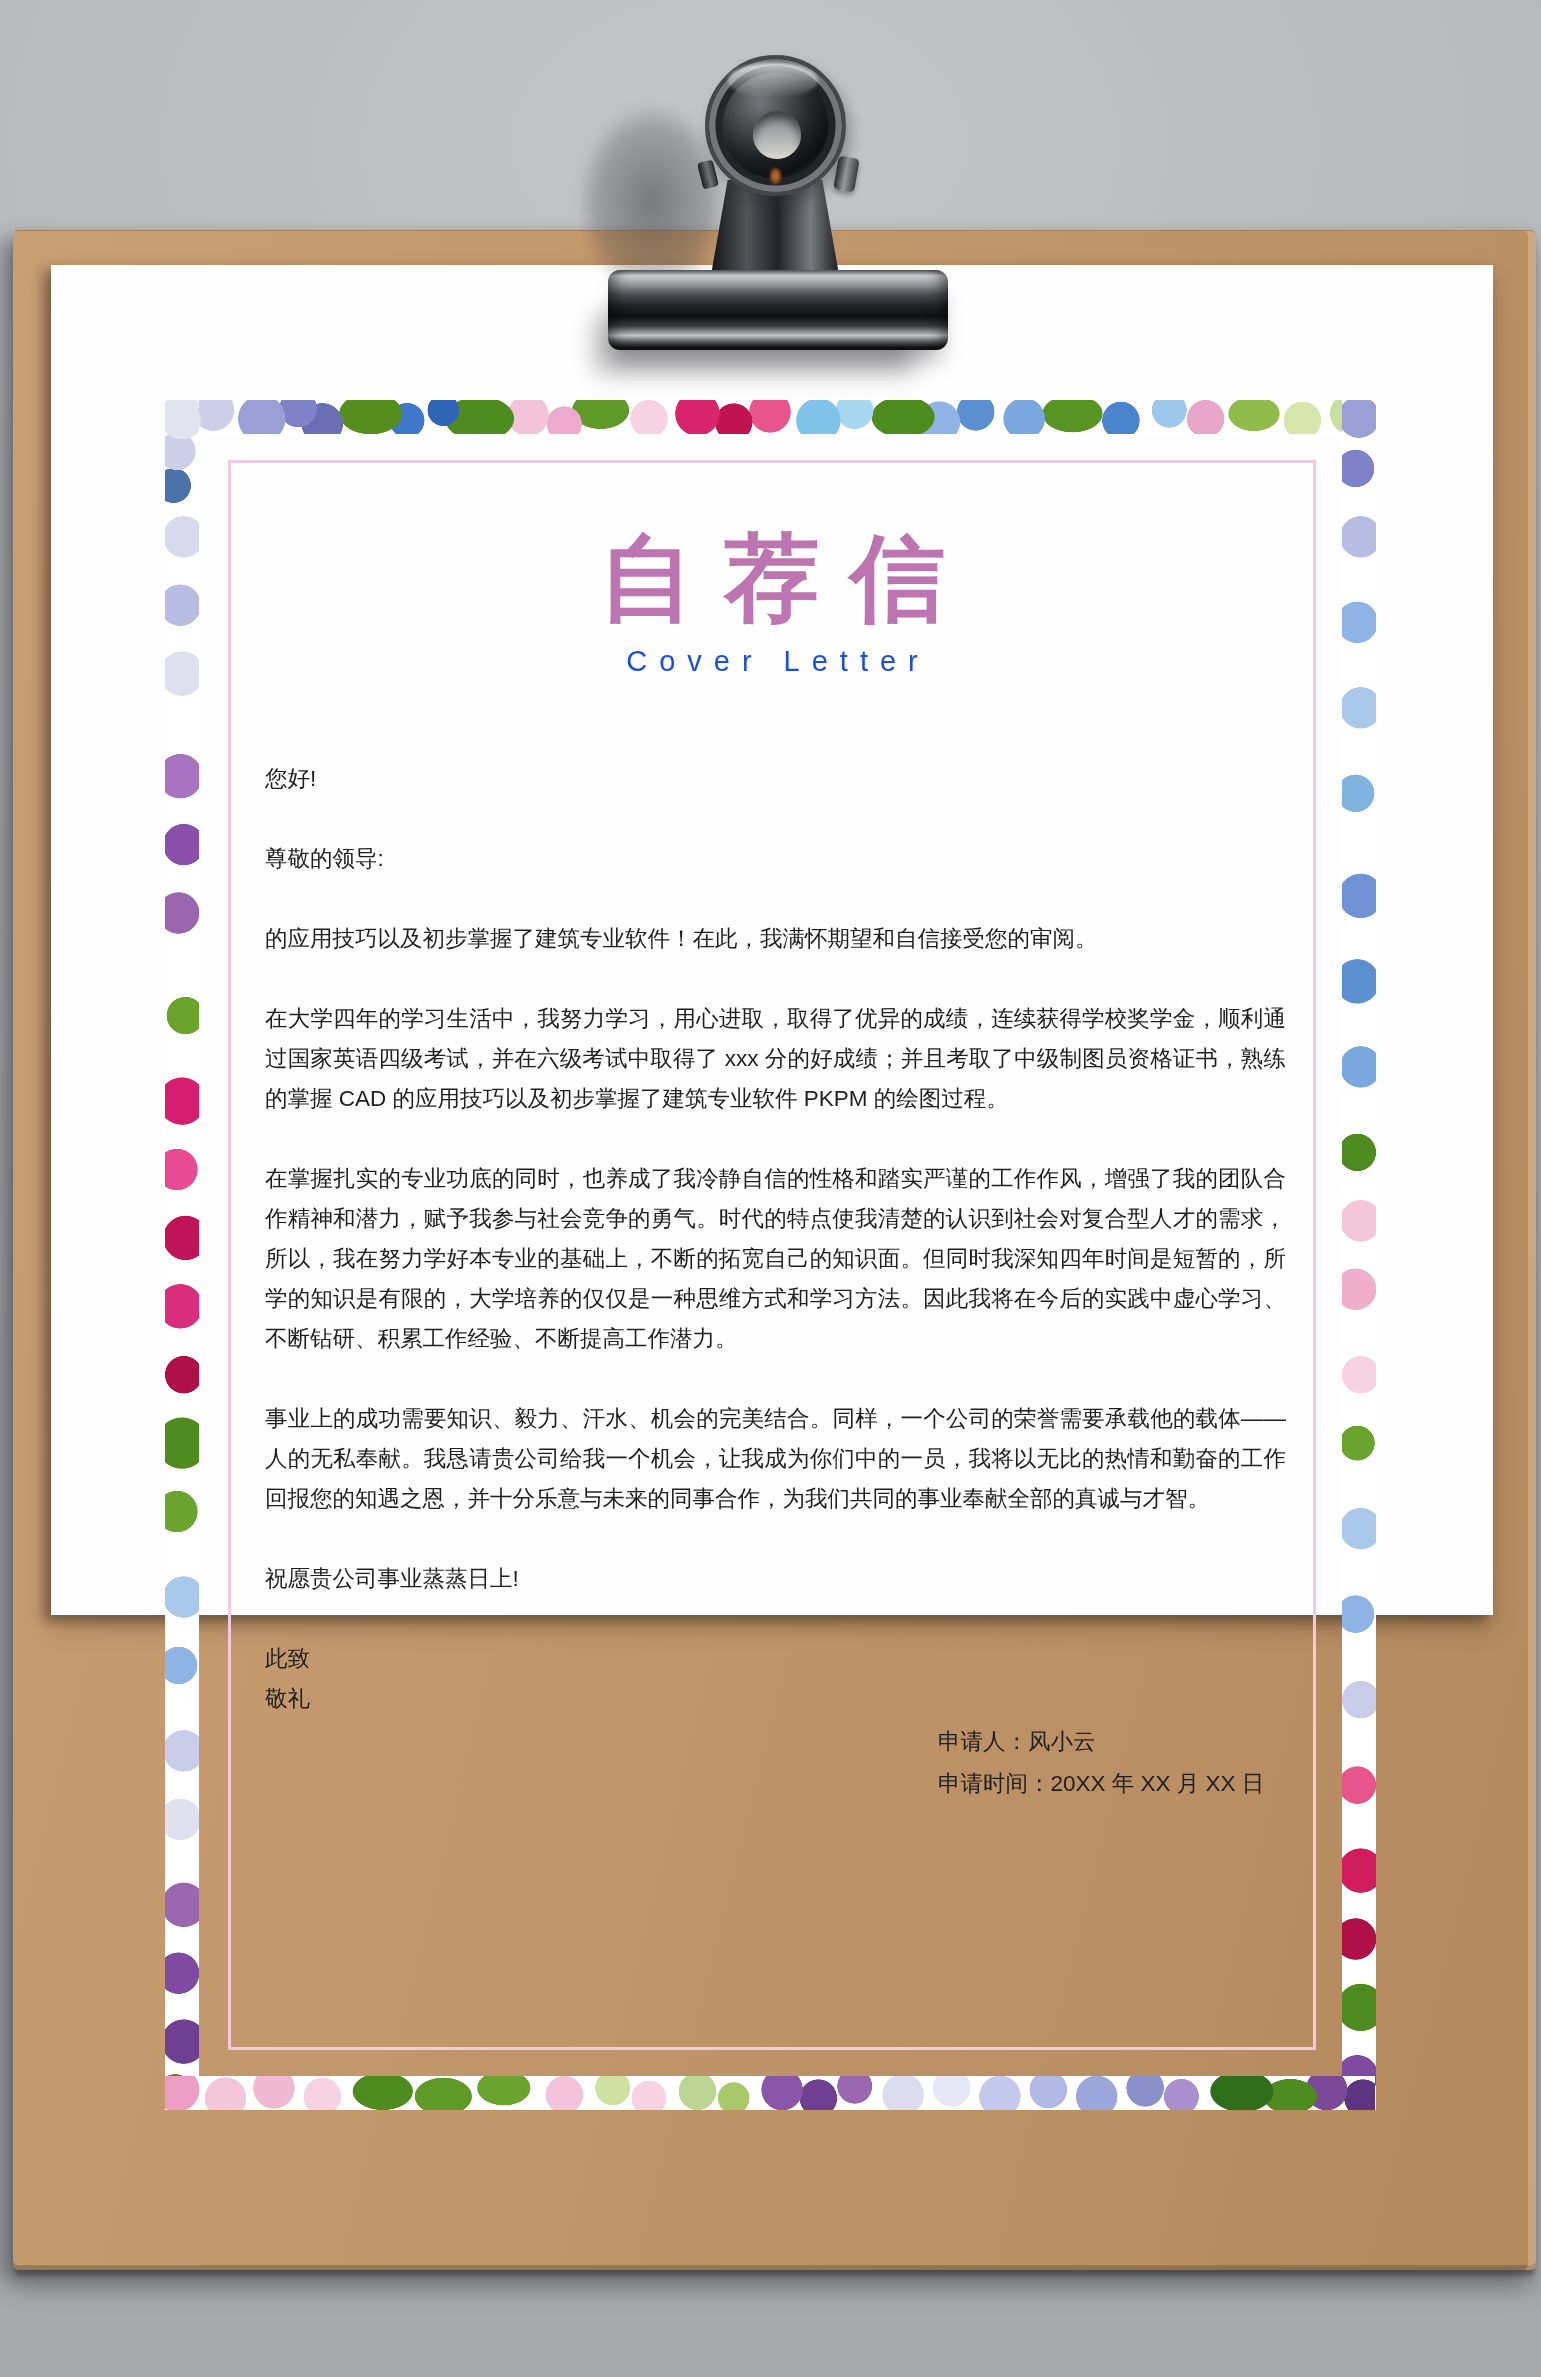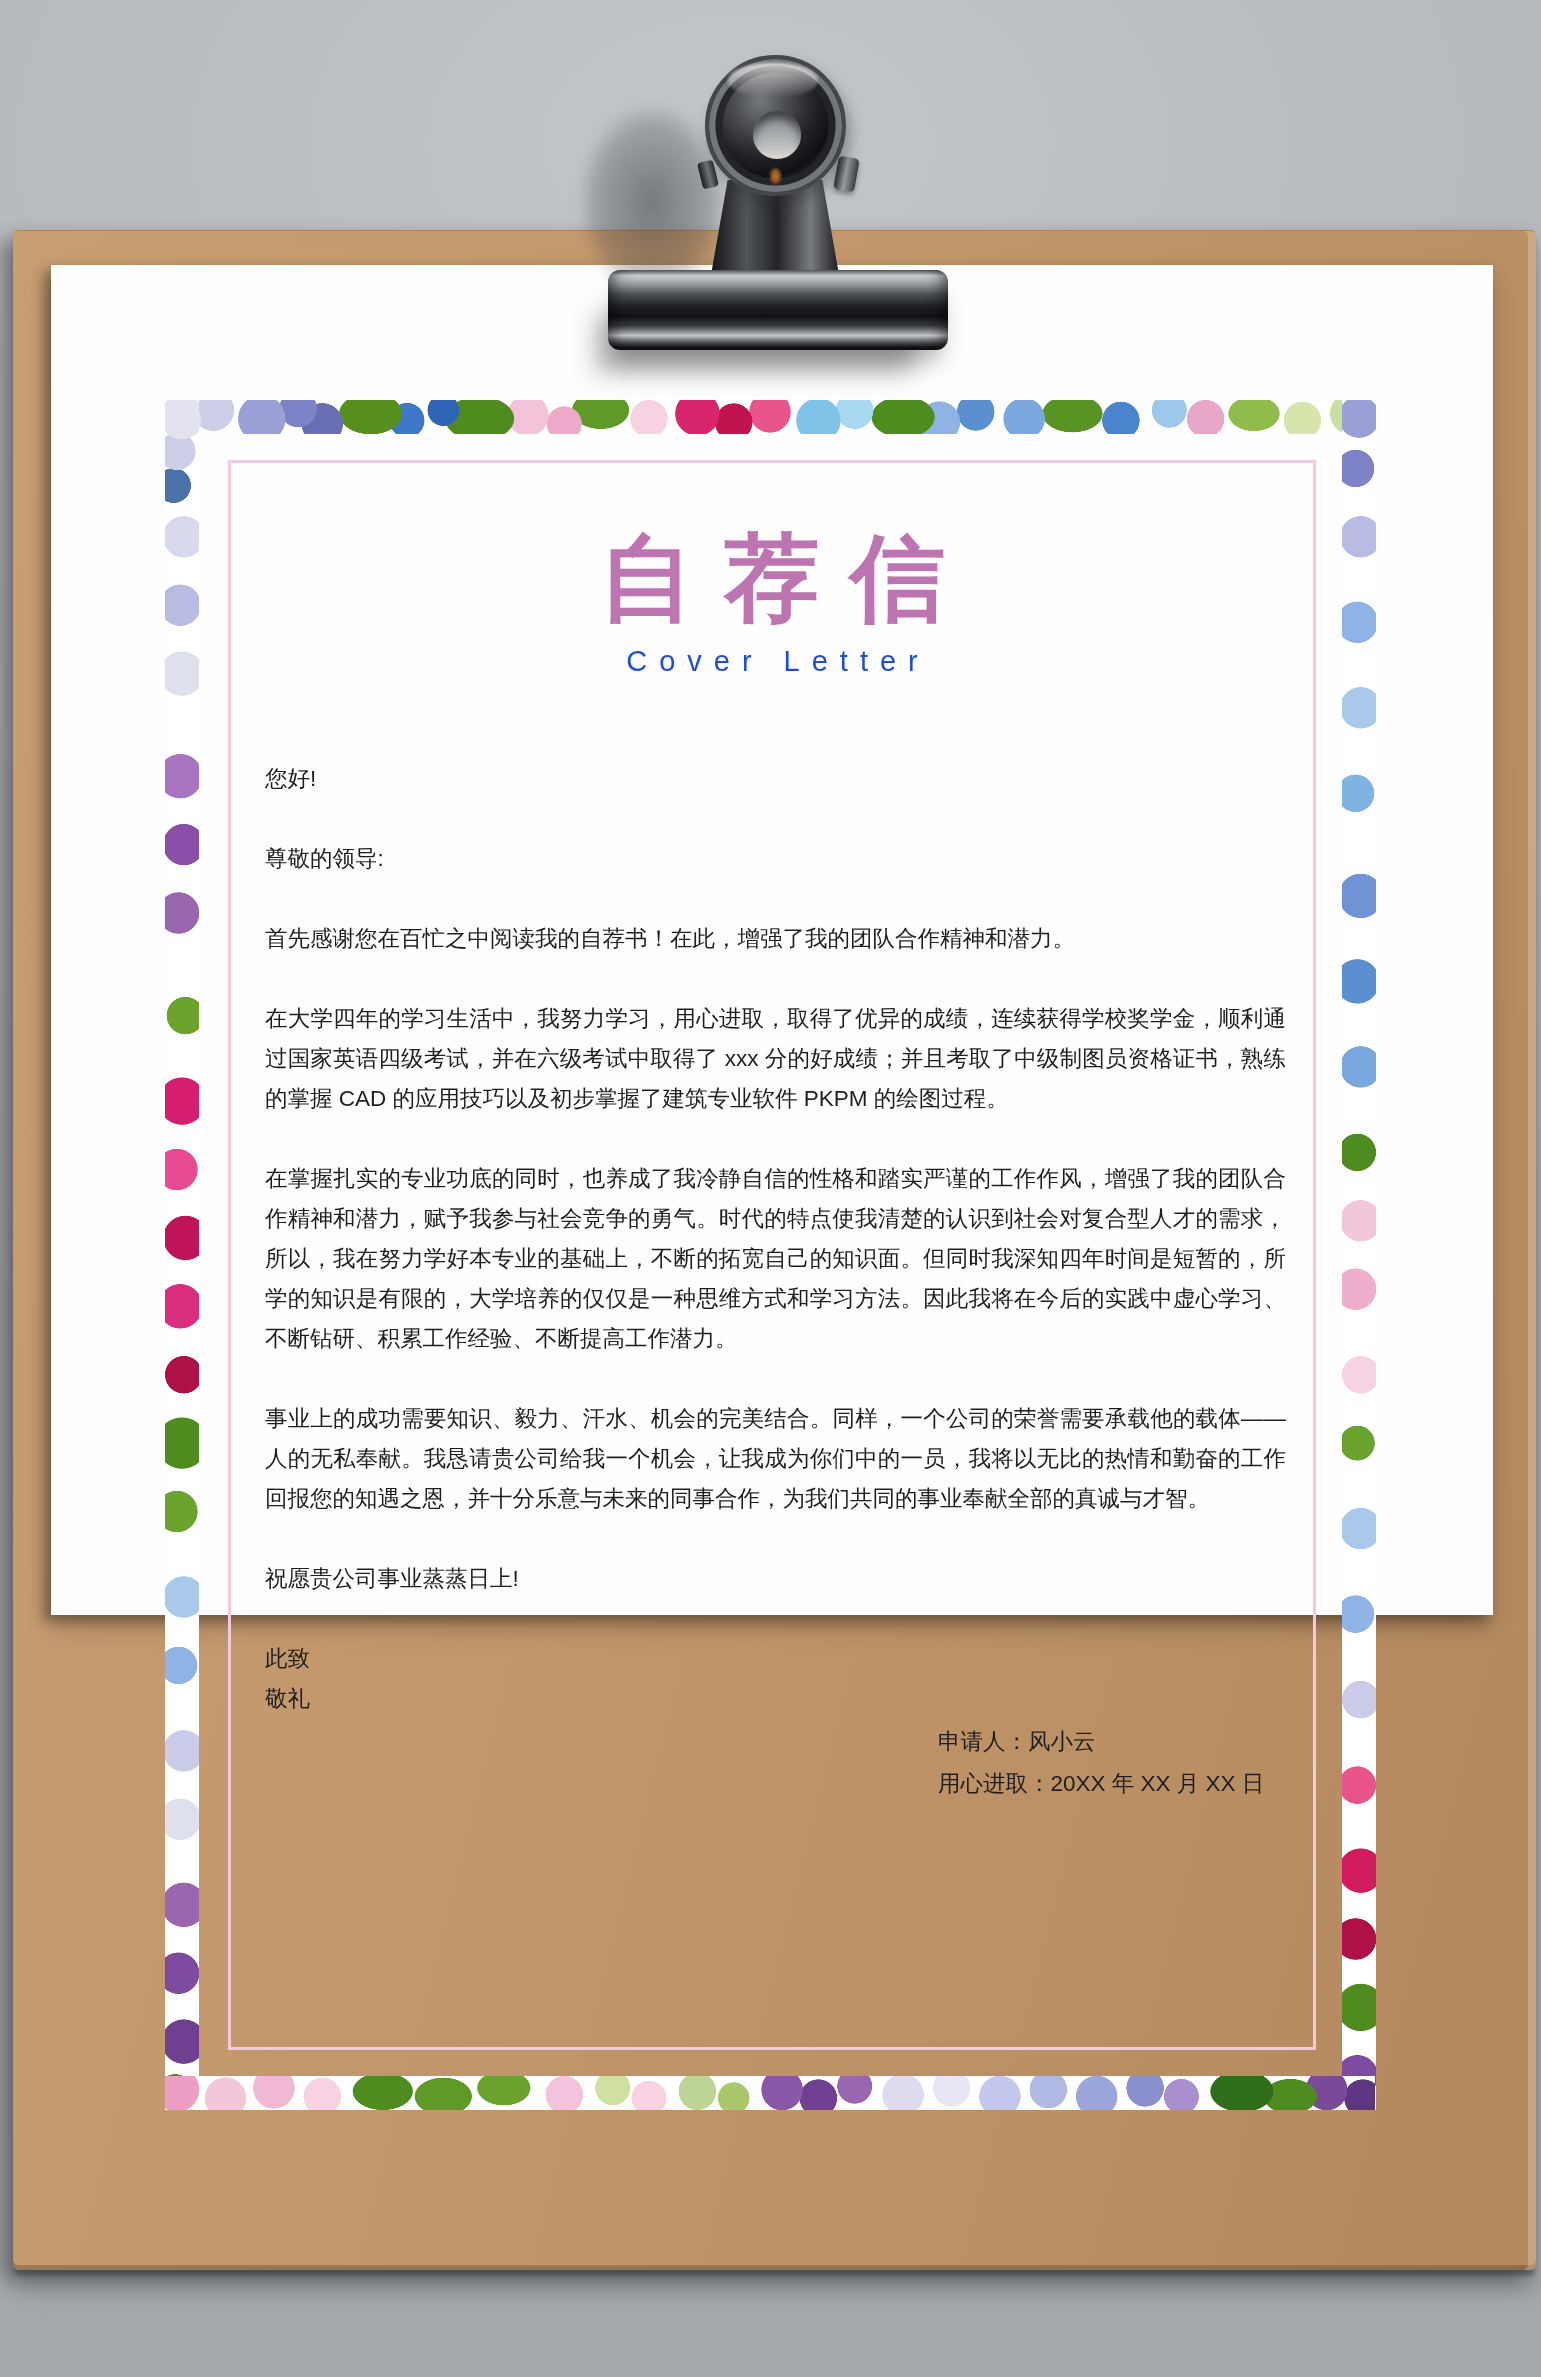--- a/index.html
+++ b/index.html
@@ -249,32 +249,32 @@
   </div>
 
   <div class="rule"></div>
 
   <div class="title">自荐信</div>
   <div class="subtitle">Cover Letter</div>
 
   <div class="content">
     <p>您好!</p>
     <p>尊敬的领导:</p>
-    <p>首先感谢您在百忙之中阅读我的自荐书！在此，增强了我的团队合作精神和潜力。</p>
+    <p>的应用技巧以及初步掌握了建筑专业软件！在此，我满怀期望和自信接受您的审阅。</p>
     <p>在大学四年的学习生活中，我努力学习，用心进取，取得了优异的成绩，连续获得学校奖学金，顺利通过国家英语四级考试，并在六级考试中取得了 xxx 分的好成绩；并且考取了中级制图员资格证书，熟练的掌握 CAD 的应用技巧以及初步掌握了建筑专业软件 PKPM 的绘图过程。</p>
     <p>在掌握扎实的专业功底的同时，也养成了我冷静自信的性格和踏实严谨的工作作风，增强了我的团队合作精神和潜力，赋予我参与社会竞争的勇气。时代的特点使我清楚的认识到社会对复合型人才的需求，所以，我在努力学好本专业的基础上，不断的拓宽自己的知识面。但同时我深知四年时间是短暂的，所学的知识是有限的，大学培养的仅仅是一种思维方式和学习方法。因此我将在今后的实践中虚心学习、不断钻研、积累工作经验、不断提高工作潜力。</p>
     <p>事业上的成功需要知识、毅力、汗水、机会的完美结合。同样，一个公司的荣誉需要承载他的载体——人的无私奉献。我恳请贵公司给我一个机会，让我成为你们中的一员，我将以无比的热情和勤奋的工作回报您的知遇之恩，并十分乐意与未来的同事合作，为我们共同的事业奉献全部的真诚与才智。</p>
     <p>祝愿贵公司事业蒸蒸日上!</p>
     <div class="closing">
       <span>此致</span>
       <span>敬礼</span>
     </div>
     <div class="signature">
       <div>申请人：风小云</div>
-      <div>用心进取：20XX 年 XX 月 XX 日</div>
+      <div>申请时间：20XX 年 XX 月 XX 日</div>
     </div>
   </div>
 
 </div>
 
 <div class="clip">
   <div class="clip-wall-shadow"></div>
   <div class="clip-lever-left"></div>
   <div class="clip-lever-right"></div>
   <div class="clip-neck"></div>

